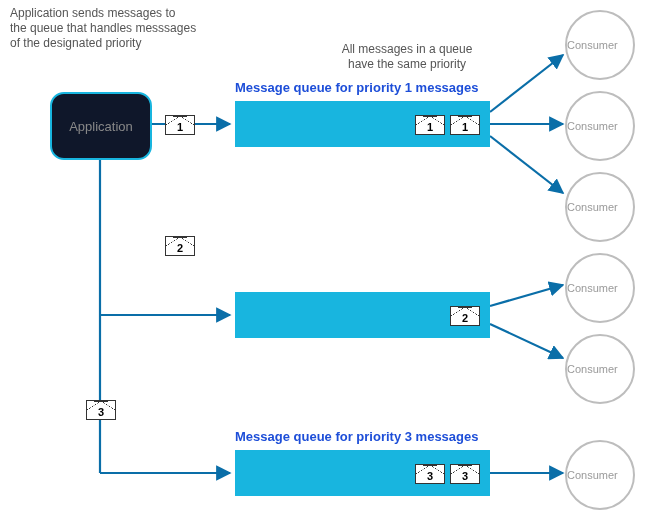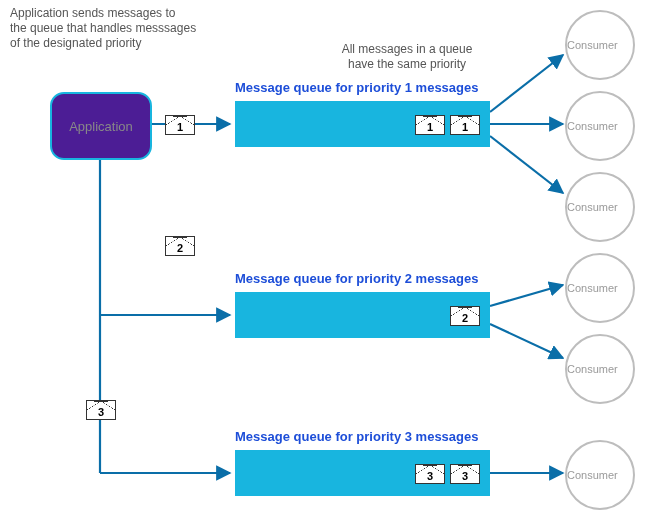--- a/index.html
+++ b/index.html
@@ -18,21 +18,21 @@
   .caption {
     position: absolute;
     font-size: 12px;
     color: #555;
     line-height: 1.25;
   }
   .application-box {
     position: absolute;
     border: 2px solid #18b5df;
     border-radius: 14px;
-    background: #4c1d95;
+    background: #0f172a;
     display: flex;
     align-items: center;
     justify-content: center;
     color: #888;
     font-size: 13px;
   }
   .envelope {
     position: absolute;
     width: 28px;
     height: 18px;
@@ -159,21 +159,20 @@
     <div class="envelope" style="left:180px; top:14px;">
       <div class="flapline"></div>
         <span class="num">1</span>
     </div>
     <div class="envelope" style="left:215px; top:14px;">
       <div class="flapline"></div>
         <span class="num">1</span>
     </div>
   </div>
 
-  <div class="queue-title" style="left:235px; top:271px;">Message queue for priority 2 messages</div>
   <div class="queue" style="left:235px; top:292px; width:255px;">
     <div class="envelope" style="left:215px; top:14px;">
       <div class="flapline"></div>
         <span class="num">2</span>
     </div>
   </div>
 
   <div class="queue-title" style="left:235px; top:429px;">Message queue for priority 3 messages</div>
   <div class="queue" style="left:235px; top:450px; width:255px;">
     <div class="envelope" style="left:180px; top:14px;">

